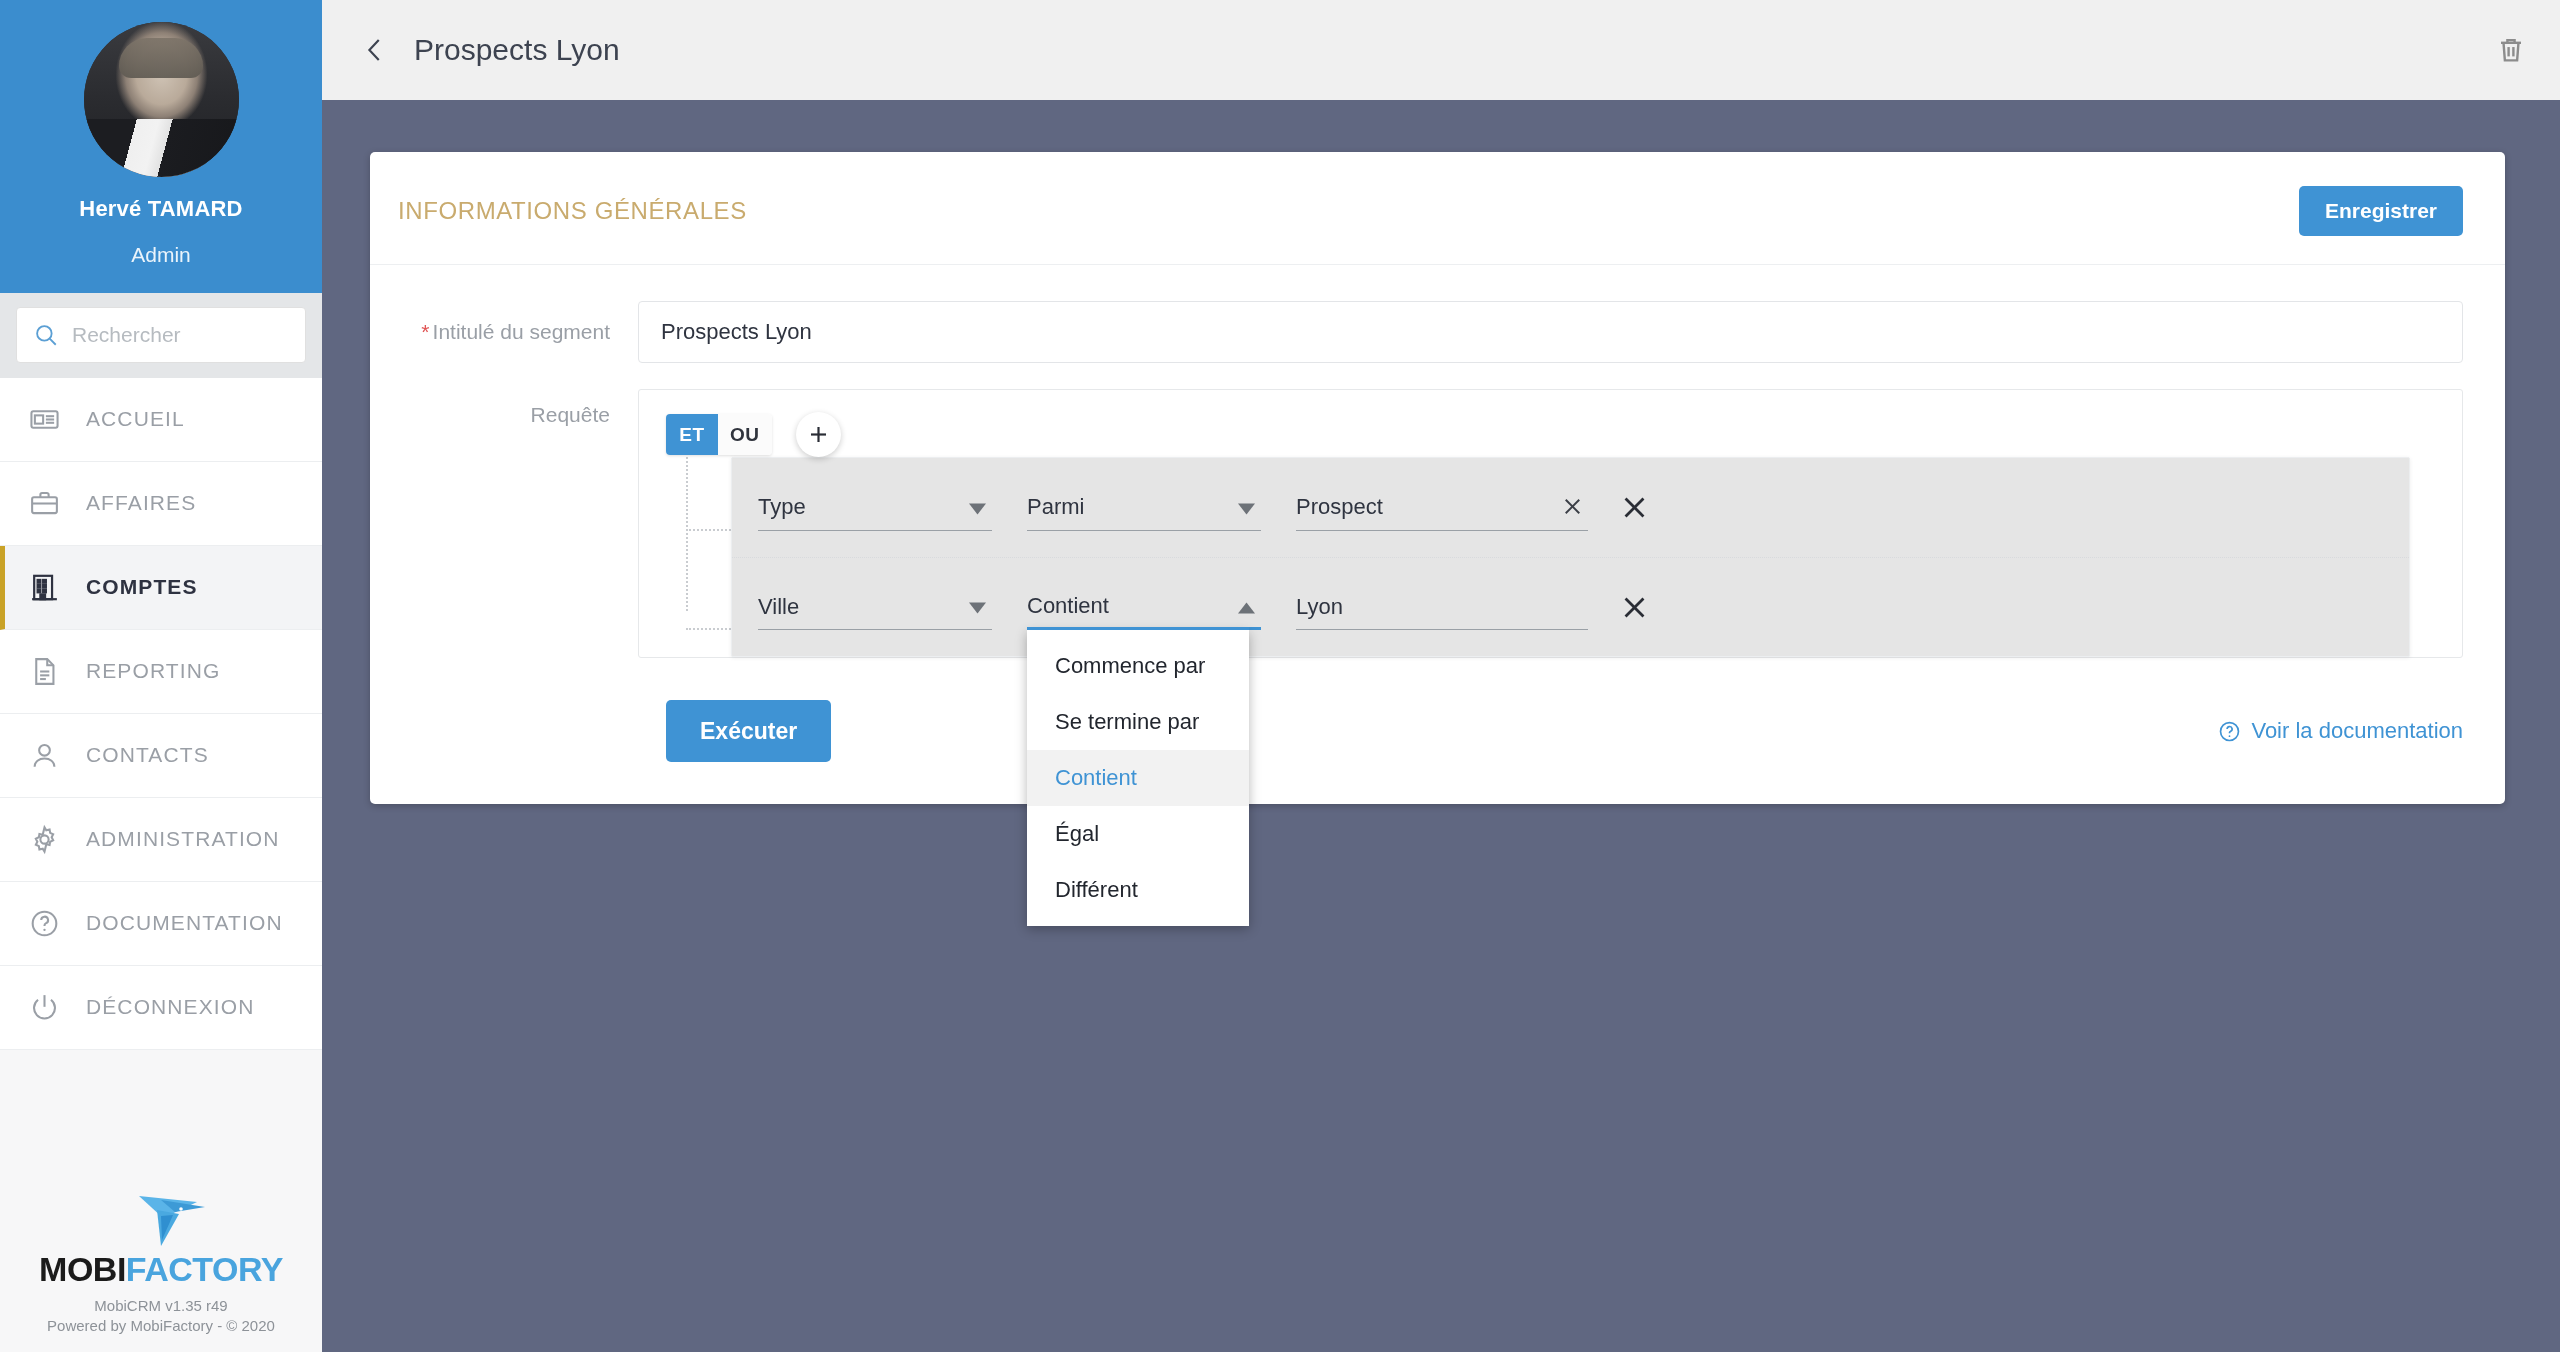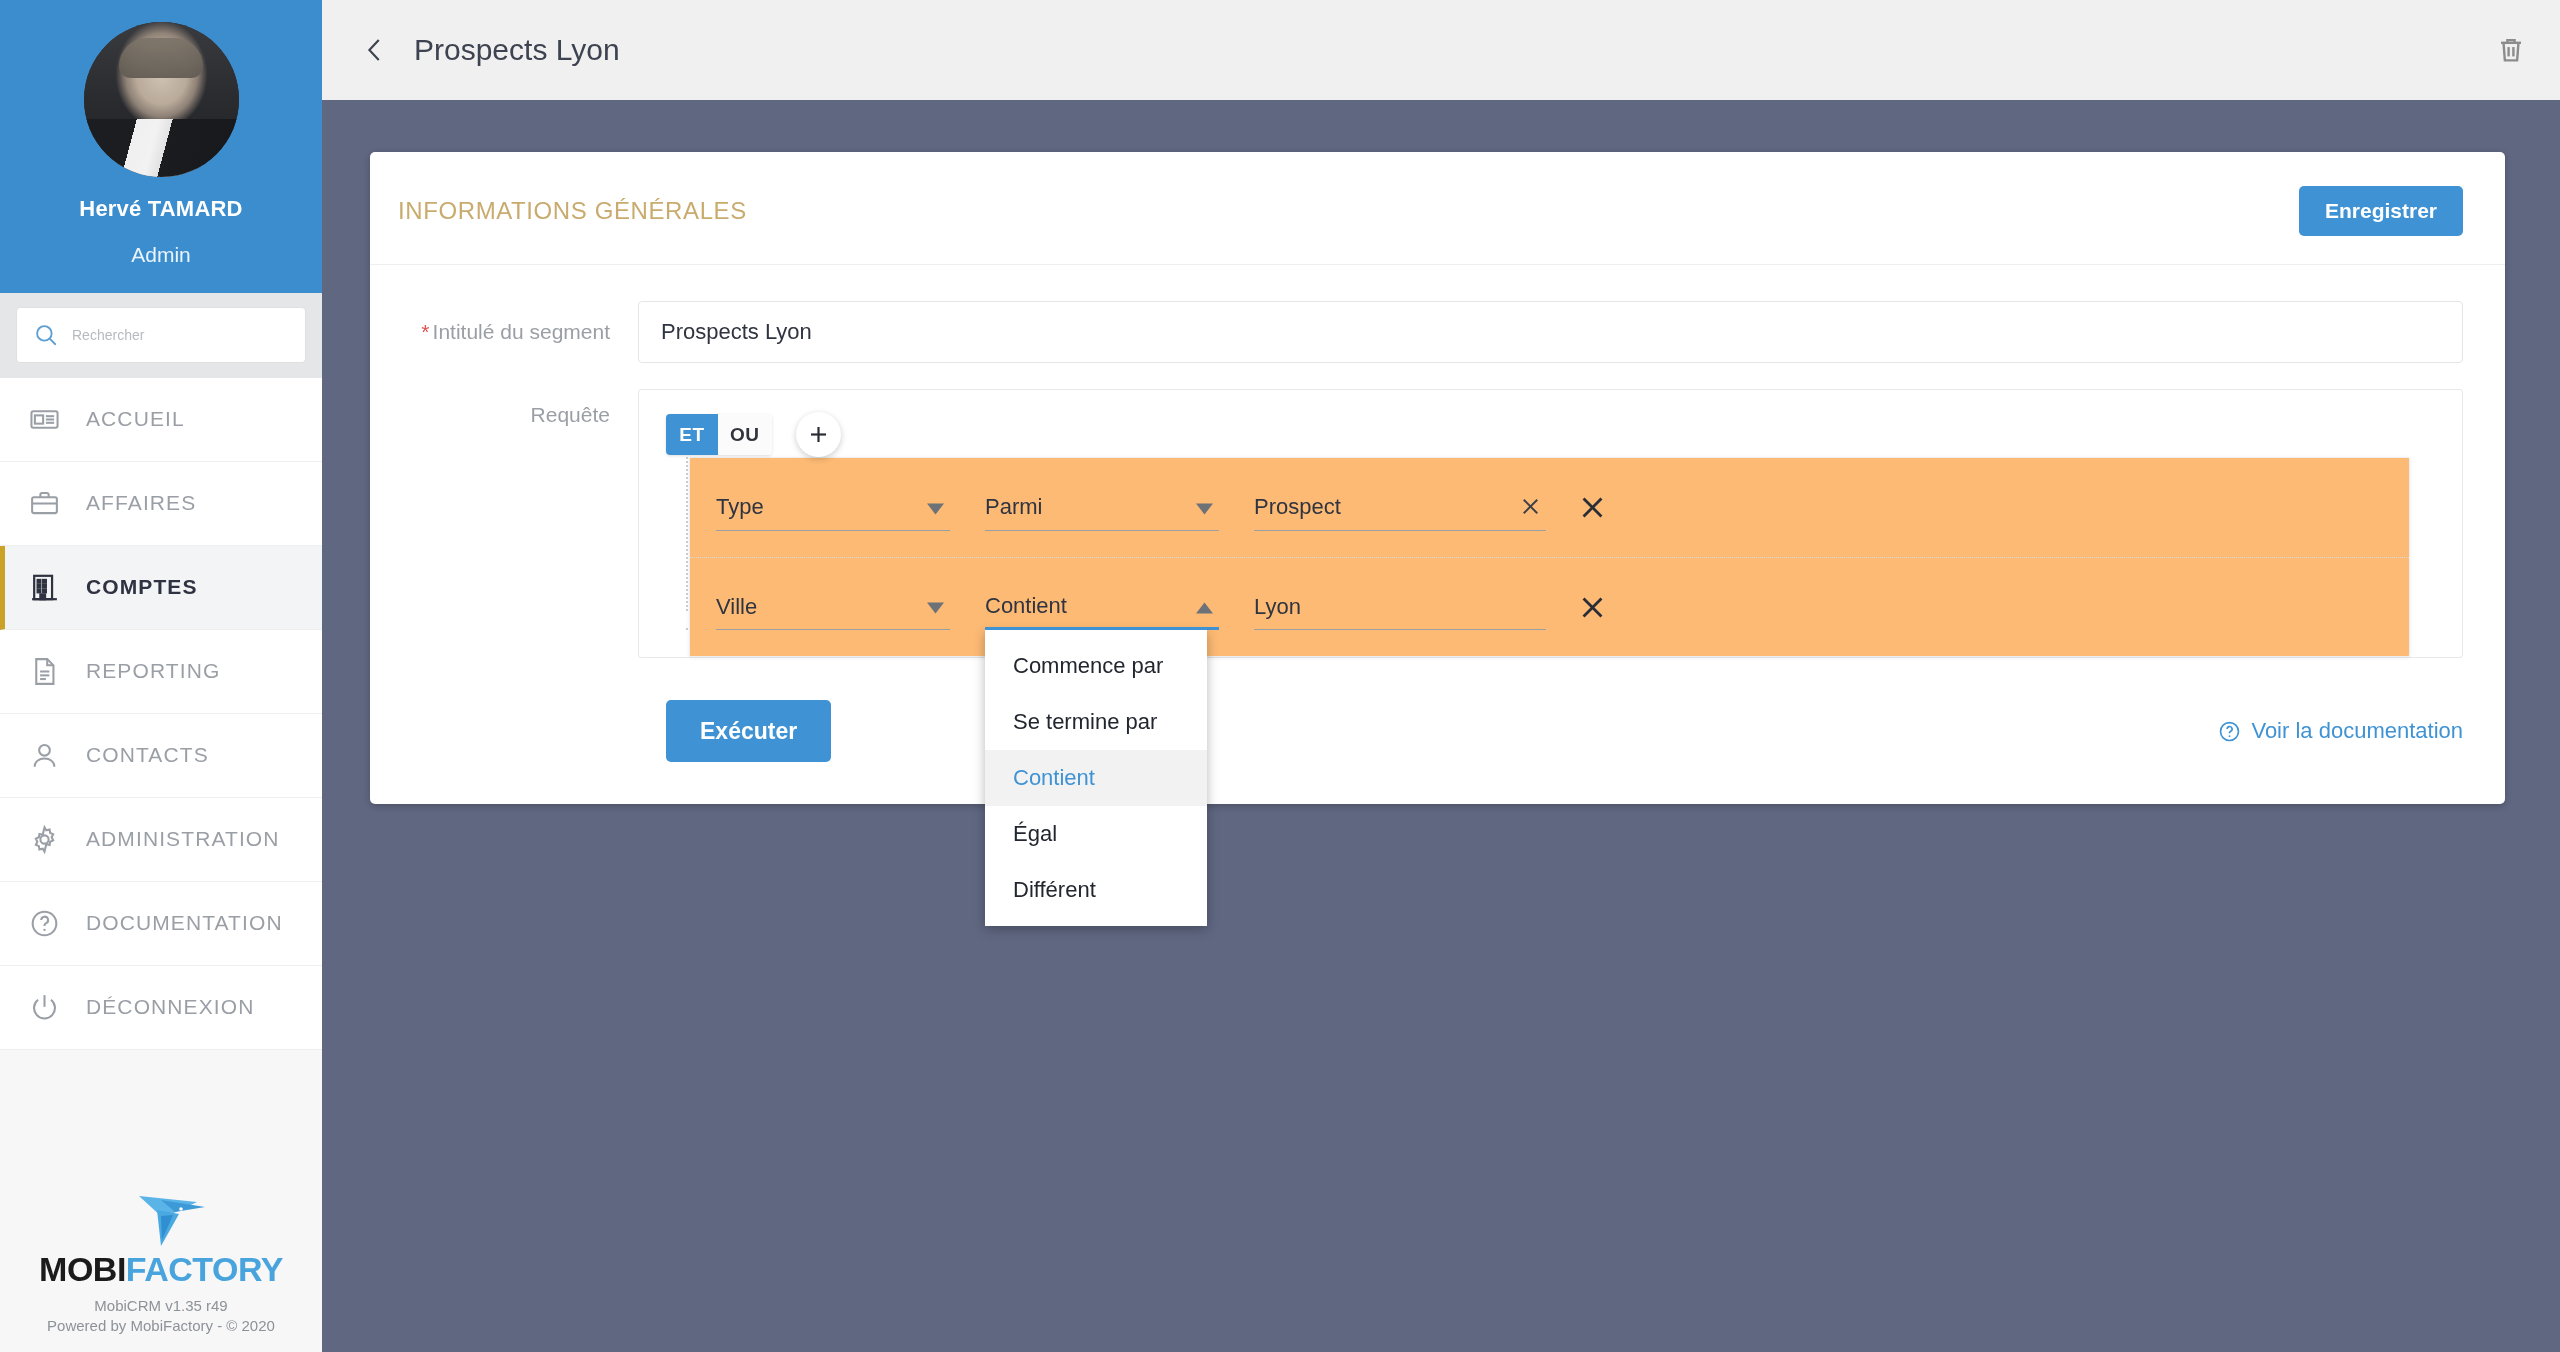--- a/index.html
+++ b/index.html
@@ -56,21 +56,21 @@
   }
   .sb-role { color: #eaf4fb; font-size: 21px; font-weight: normal; margin-top: 20px; }
 
   .sb-searchband { background: #e4e6e8; padding: 14px 16px 15px 16px; }
   .sb-search {
     background: #ffffff; border-radius: 4px; height: 56px;
     display: flex; align-items: center; padding: 0 16px;
     border: 1px solid #e0e0e0;
   }
   .sb-search .mag { flex: 0 0 auto; margin-right: 13px; display:flex; }
-  .sb-search .ph { color: #b6bbc0; font-size: 14px; }
+  .sb-search .ph { color: #b6bbc0; font-size: 21px; }
 
   .sb-nav { background: #ffffff; }
   .nav-item {
     display: flex; align-items: center;
     height: 84px; padding-left: 28px;
     border-bottom: 1px solid #eceef0;
     color: #9a9fa6; font-size: 21px; letter-spacing: 1.1px;
   }
   .nav-item .ic { flex: 0 0 58px; display: flex; align-items: center; }
   .nav-item.active {
@@ -167,24 +167,24 @@
     display: flex; align-items: center; justify-content: center;
     margin-left: 24px; cursor: pointer;
   }
 
   .tree { position: relative; margin-top: 0; padding-left: 28px; }
   .trunk {
     position: absolute; left: 47px; top: 0; bottom: 46px; width: 0;
     border-left: 2px dotted #c9ccd0;
   }
   .rows-wrap {
-    margin-left: 22px; margin-right: 52px;
+    margin-left: 64px; margin-right: 52px;
     border: 1px solid #eceef0; border-radius: 2px;
     box-shadow: 0 1px 4px rgba(0,0,0,.07);
-    background: #fdba74; position: relative; z-index: 2;
+    background: #e5e5e5; position: relative; z-index: 2;
   }
   .branch {
     position: absolute; left: 47px; width: 56px; height: 0;
     border-top: 2px dotted #c9ccd0; z-index: 1;
   }
   .qrow {
     display: flex; align-items: center;
     height: 99px; padding: 0 0 0 26px; position: relative;
   }
   .qrow + .qrow { border-top: 1px dotted #d8dadd; }

